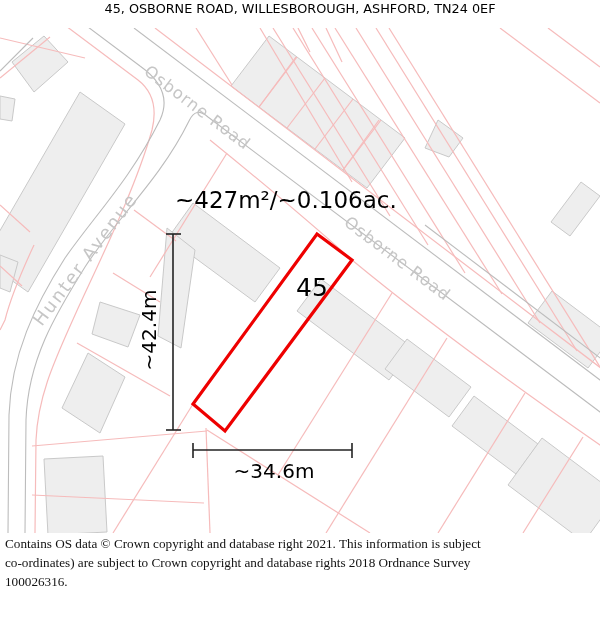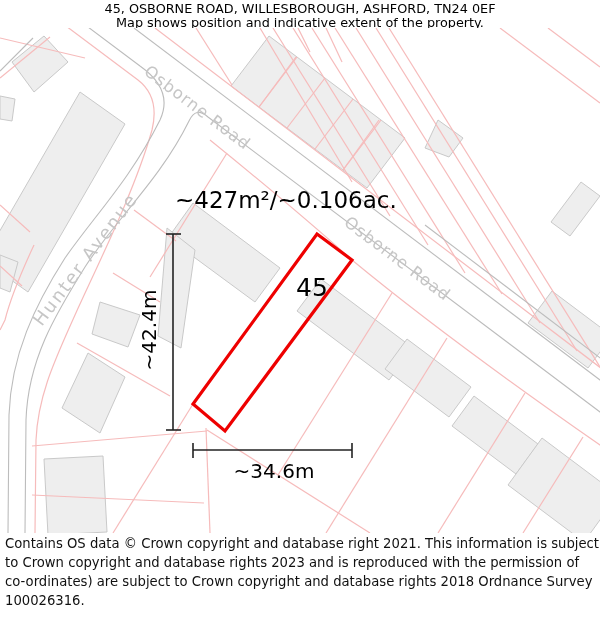--- a/index.html
+++ b/index.html
@@ -3,34 +3,33 @@
 <meta charset="utf-8">
 <style>
   html,body{margin:0;padding:0;background:#fff;}
   body{width:600px;height:625px;position:relative;font-family:"DejaVu Sans","Liberation Sans",sans-serif;overflow:hidden;}
   .header{position:absolute;top:0;left:0;width:600px;height:28px;text-align:center;background:#fff;}
   .header .l1{font-size:12.8px;color:#000;padding-top:2px;line-height:14px;}
   .header .l2{font-size:12.8px;color:#000;line-height:13px;}
   .mapwrap{position:absolute;top:28px;left:0;width:600px;height:505px;background:#fff;}
   svg{display:block;}
   .footer{position:absolute;top:534px;left:0;width:592px;padding-left:5px;background:#fff;}
-  .footer div{font-size:13.2px;color:#111;line-height:19px;white-space:nowrap;}
+  .footer div{font-size:13.2px;color:#111;line-height:19px;white-space:nowrap;font-family:Liberation Serif, serif;}
   .bld{fill:#eeeeee;stroke:#c9c9c9;stroke-width:1;}
   .pk{stroke:#f6bbbb;stroke-width:1.2;fill:none;}
   .rd{stroke:#bcbcbc;stroke-width:1.1;fill:none;}
   .roadlbl{fill:#c6c6c6;font-size:16.5px;letter-spacing:1px;}
   .dim{stroke:#222;stroke-width:1.6;}
   .dimlbl{fill:#000;font-size:20px;}
 </style>
 </head>
 <body>
 
 <div class="header">
   <div class="l1">45, OSBORNE ROAD, WILLESBOROUGH, ASHFORD, TN24 0EF</div>
-  <div class="l2">Map shows position and indicative extent of the property.</div>
 </div>
 
 <div class="mapwrap">
 <svg width="600" height="505" viewBox="0 28 600 505">
   <rect x="0" y="28" width="600" height="505" fill="#ffffff"></rect>
 
   <g>
     <polygon class="bld" points="12,62 44,36 68,62 34,92"></polygon>
     <polygon class="bld" points="0,96 15,99 12,121 0,119"></polygon>
     <polygon class="bld" points="80,92 125,124 28,292 -17,260"></polygon>
@@ -127,16 +126,15 @@
     <line class="dim" x1="193" y1="450" x2="352" y2="450"></line>
     <line class="dim" x1="193" y1="443" x2="193" y2="458"></line>
     <line class="dim" x1="352" y1="443" x2="352" y2="458"></line>
     <text class="dimlbl" x="274" y="478" text-anchor="middle">~34.6m</text>
   </g>
 </svg>
 </div>
 
 <div class="footer">
   <div>Contains OS data © Crown copyright and database right 2021. This information is subject</div>
-  <div>to Crown copyright and database rights 2023 and is reproduced with the permission of</div>
   <div>co-ordinates) are subject to Crown copyright and database rights 2018 Ordnance Survey</div>
   <div>100026316.</div>
 </div>
 
 </body></html>

